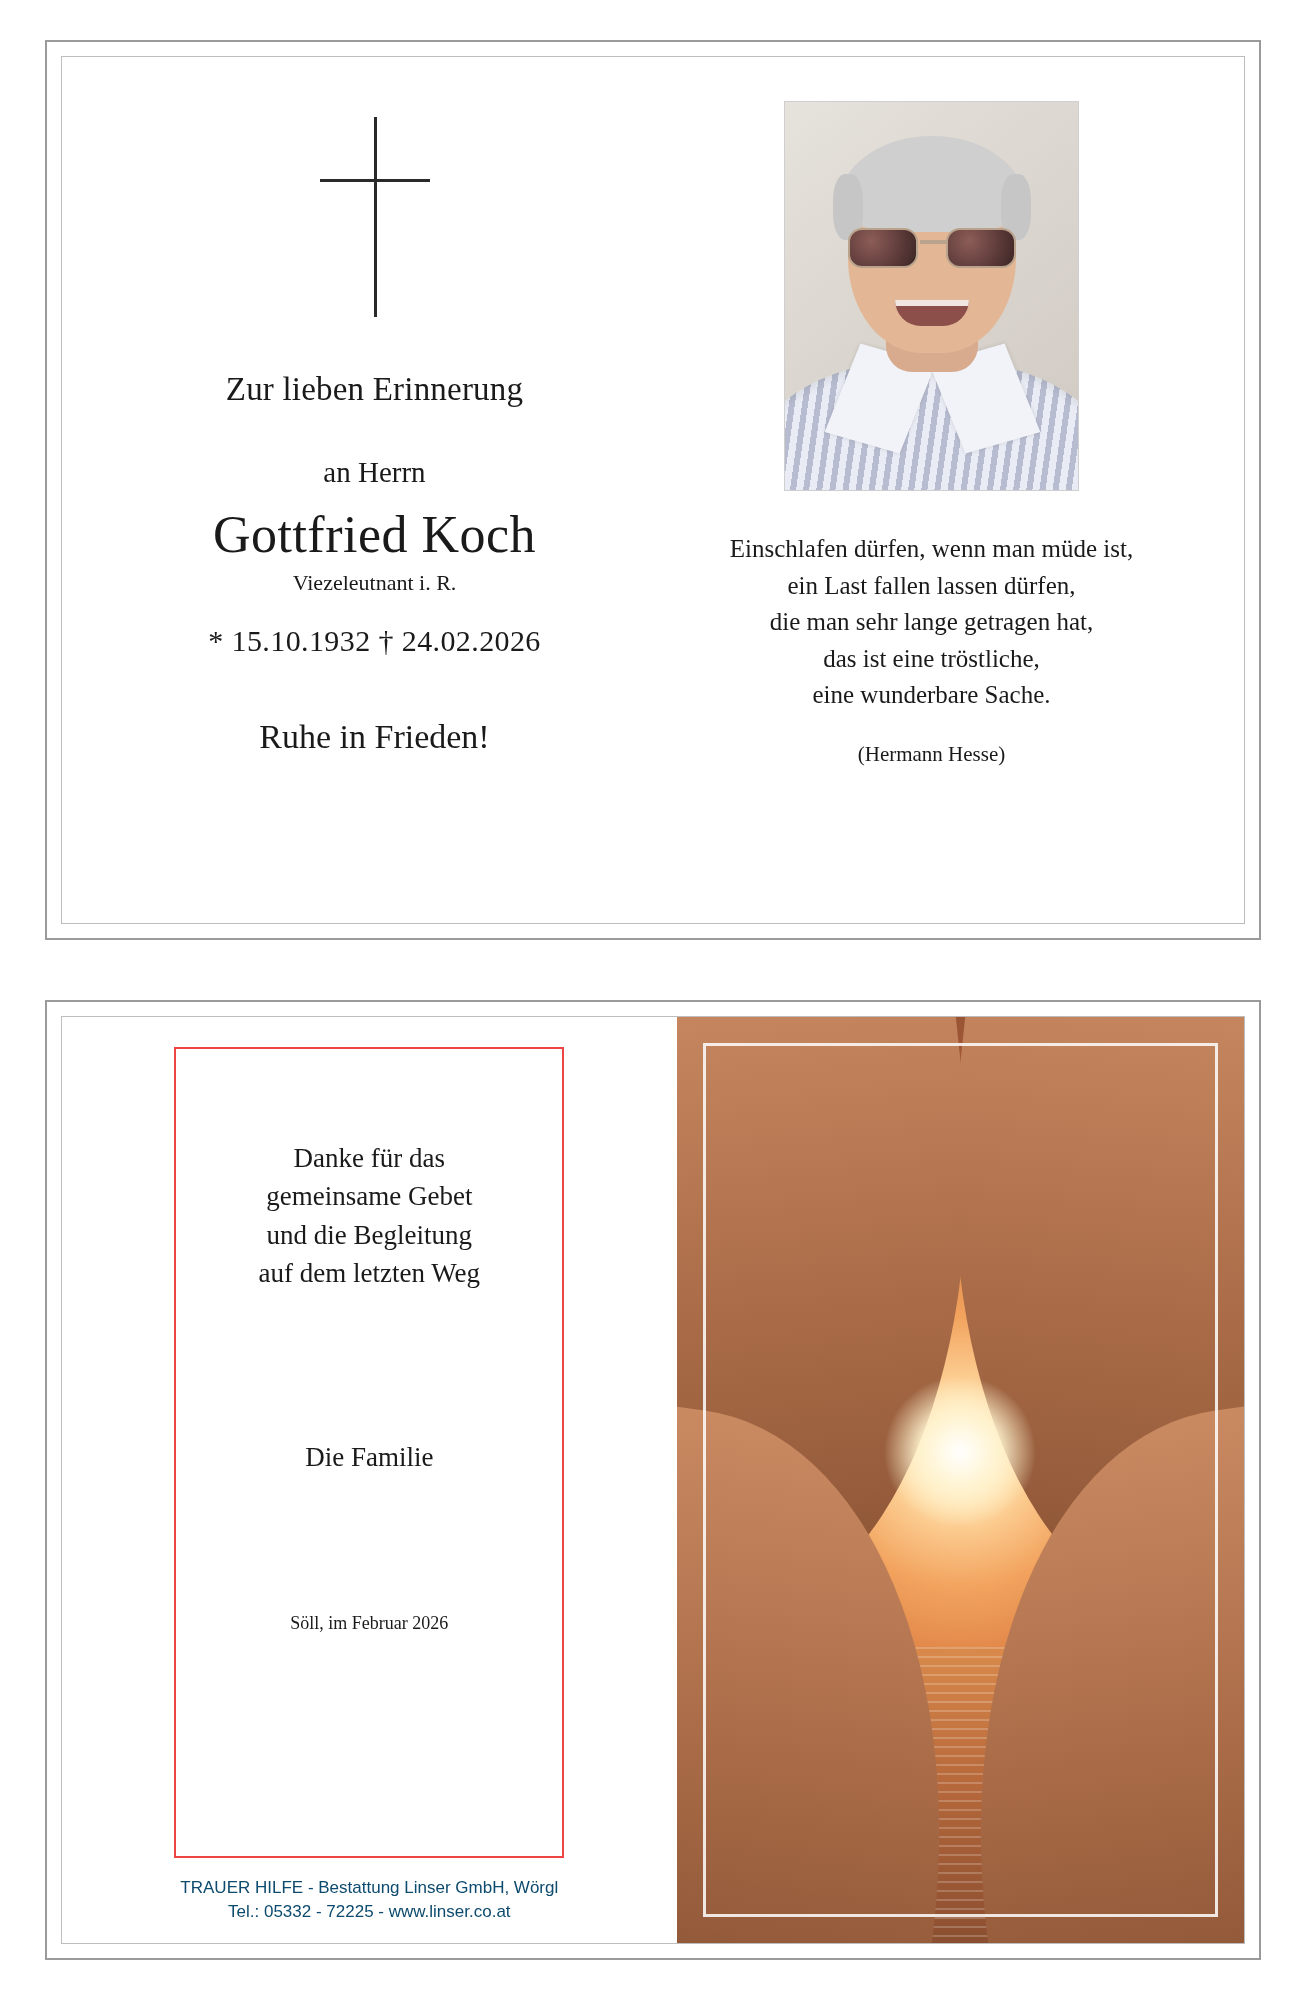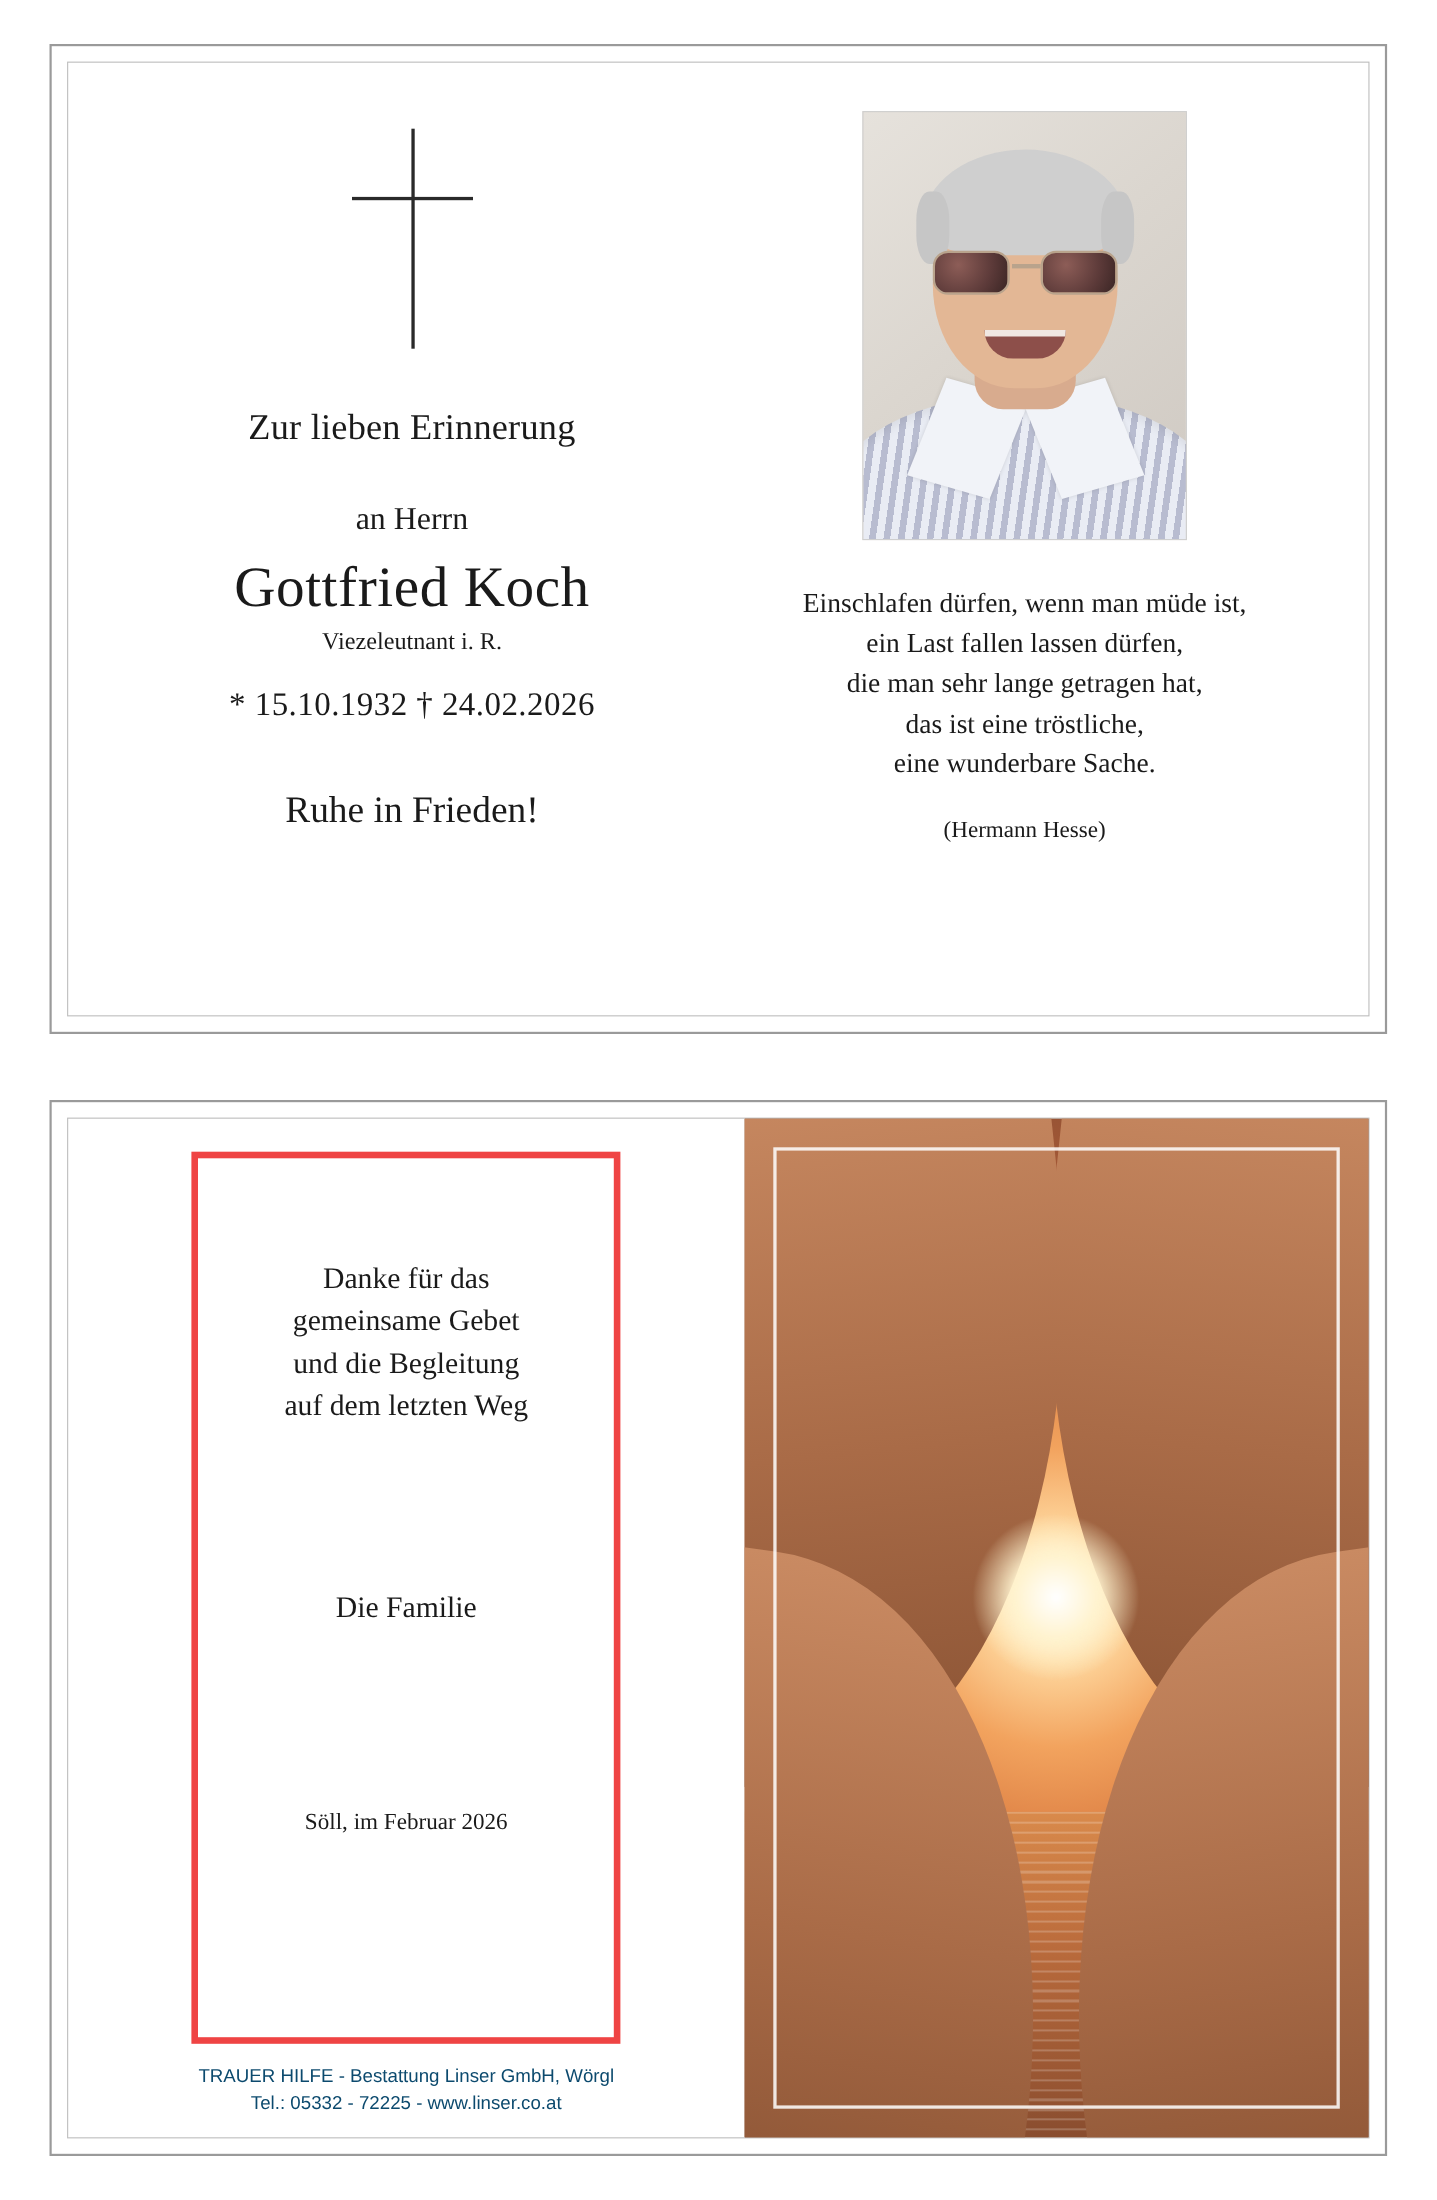--- a/index.html
+++ b/index.html
@@ -243,42 +243,41 @@
   }
   .card2-left {
     width: 52%;
     box-sizing: border-box;
     padding: 30px 34px 18px 34px;
     display: flex;
     flex-direction: column;
     align-items: center;
   }
   .thanks-box {
-    border: 6px solid #ef4444;
+    border: 2px solid #ef4444;
     box-sizing: border-box;
     width: 390px;
     flex: 1;
     padding: 90px 18px 20px 18px;
     text-align: center;
     display: flex;
     flex-direction: column;
     align-items: center;
   }
   .thanks-text {
     font-size: 27px;
     line-height: 1.42;
     margin-bottom: 150px;
   }
   .family {
     font-size: 27px;
     margin-bottom: 140px;
   }
   .place-date {
-    font-size: 21px;
-    margin-top: 27px;
+    font-size: 18px;
   }
   .imprint {
     margin-top: 18px;
     text-align: center;
     font-family: "Liberation Sans", sans-serif;
     font-size: 17px;
     line-height: 1.45;
     color: #0c4a6e;
   }
 

